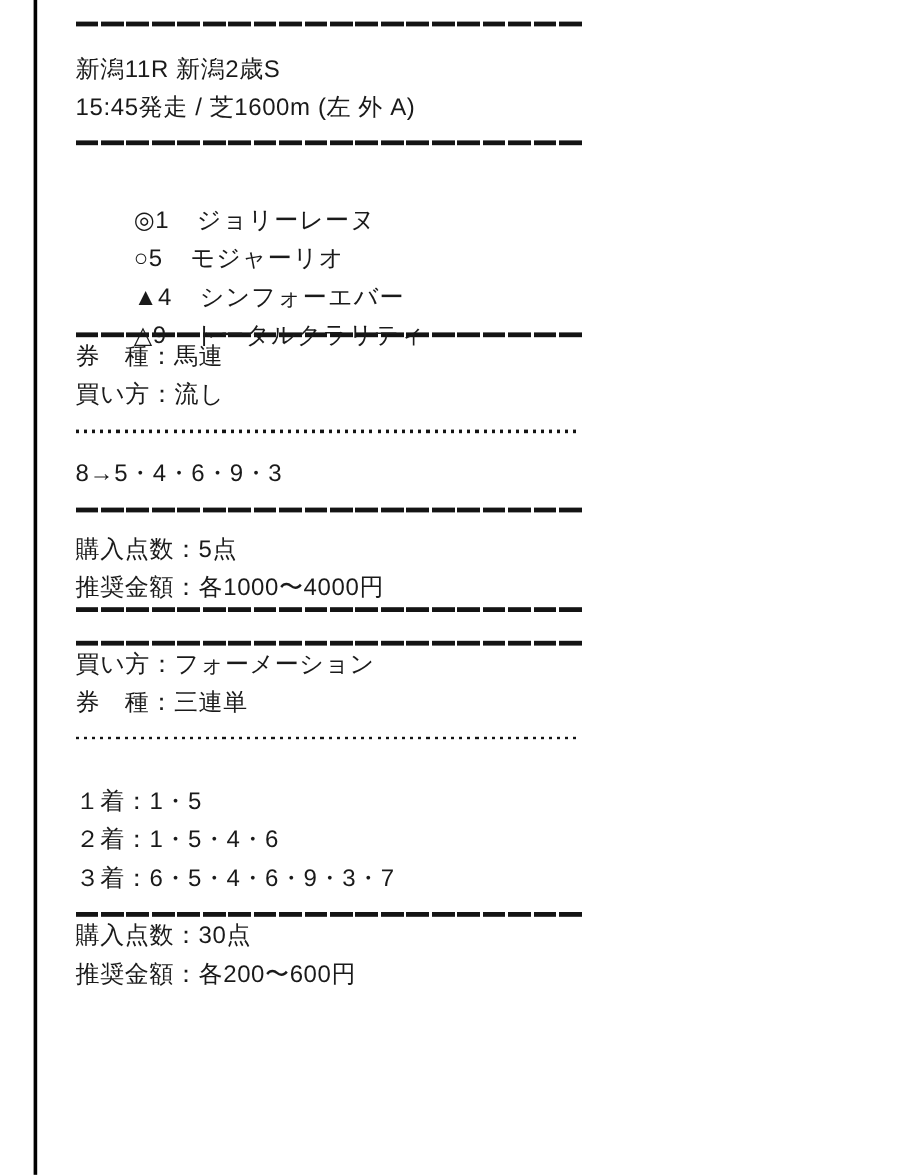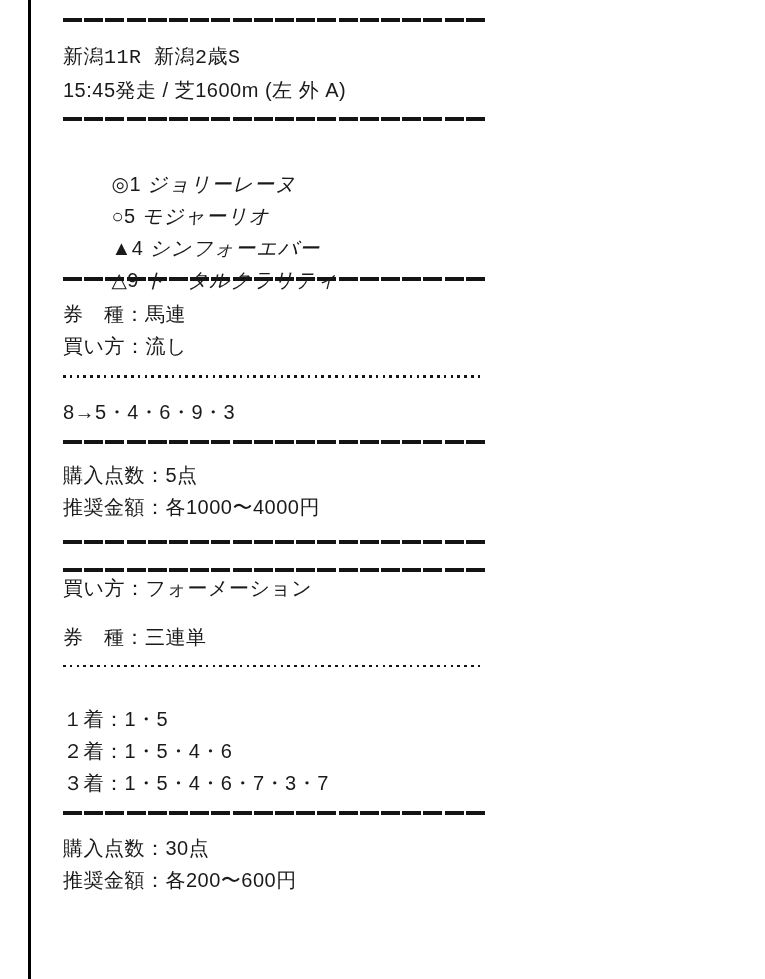--- a/index.html
+++ b/index.html
@@ -13,23 +13,23 @@
   .content{position:absolute;left:63px;top:0;width:423px;font-size:20px;letter-spacing:0.5px;}
   .line{height:32px;line-height:32px;white-space:pre;}
   .hr-dash{
     height:4px;width:423px;
     background:repeating-linear-gradient(90deg,#141414 0 19px,transparent 19px 21.2px);
   }
   .hr-dot{
     height:2.6px;width:420px;
     background:repeating-linear-gradient(90deg,#141414 0 2.6px,transparent 2.6px 6.8px);
   }
-  .pick-row .pick-name{margin-left:6px;letter-spacing:1px;font-style:italic;}
-  .mt18{margin-top:18px;} .mt20{margin-top:20px;font-family:Liberation Mono, monospace;} .mt11{margin-top:11px;}
-  .mt15{margin-top:15px;} .mt13{margin-top:13px;} .mt17{margin-top:17px;}
+  .pick-row .pick-name{margin-left:23px;letter-spacing:1px;}
+  .mt18{margin-top:18px;} .mt20{margin-top:20px;} .mt11{margin-top:11px;}
+  .mt15{margin-top:15px;} .mt13{margin-top:13px;} .mt17{}
   .mt12{margin-top:12px;} .mt19{margin-top:36px;} .mt24{margin-top:24px;}
 </style>
 </head>
 <body>
 
 <div class="stage">
   <div class="quote-bar"></div>
 
   <div class="content">
 
@@ -69,20 +69,20 @@
 
     <div class="hr-dash mt17"></div>
     <div class="hr-dash mt24"></div>
 
     <div>
       <div class="line">買い方：フォーメーション</div>
       <div class="line mt17">券　種：三連単</div>
       <div class="hr-dot mt12"></div>
       <div class="line mt19">１着：1・5</div>
       <div class="line">２着：1・5・4・6</div>
-      <div class="line">３着：1・5・4・6・7・3・7</div>
+      <div class="line">３着：6・5・4・6・9・3・7</div>
       <div class="hr-dash mt12"></div>
       <div class="line mt17">購入点数：30点</div>
       <div class="line">推奨金額：各200〜600円</div>
     </div>
 
   </div>
 </div>
 
 </body></html>

